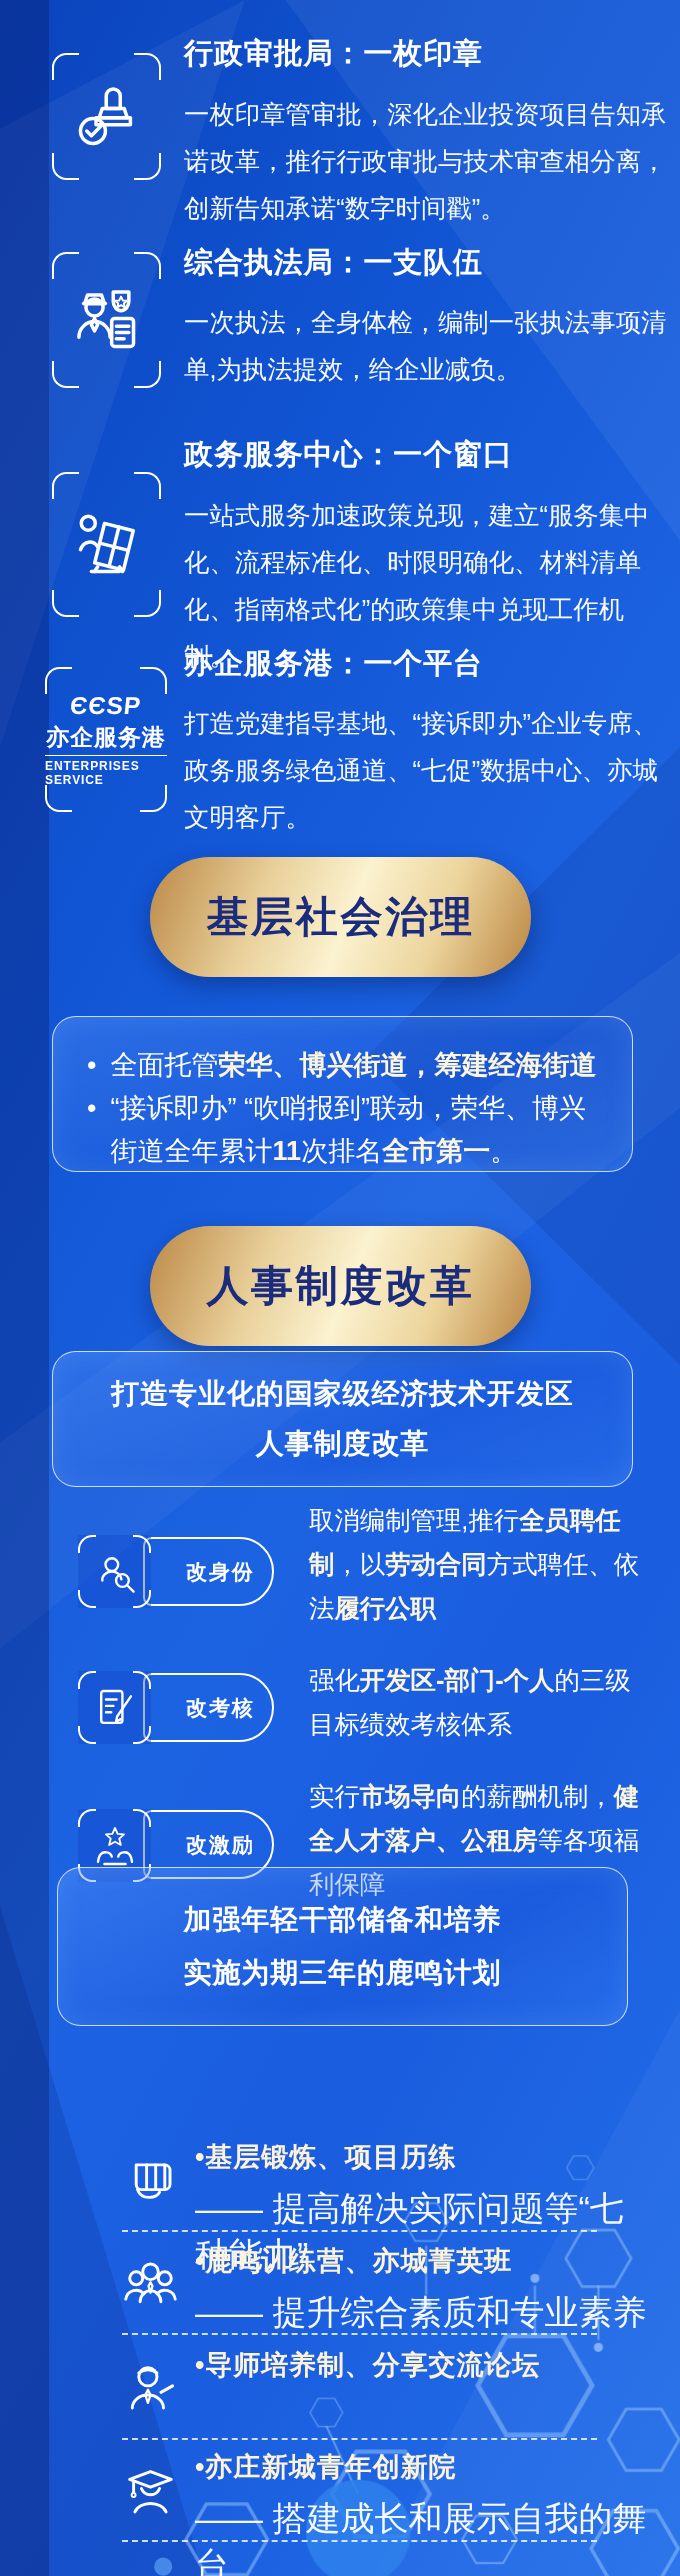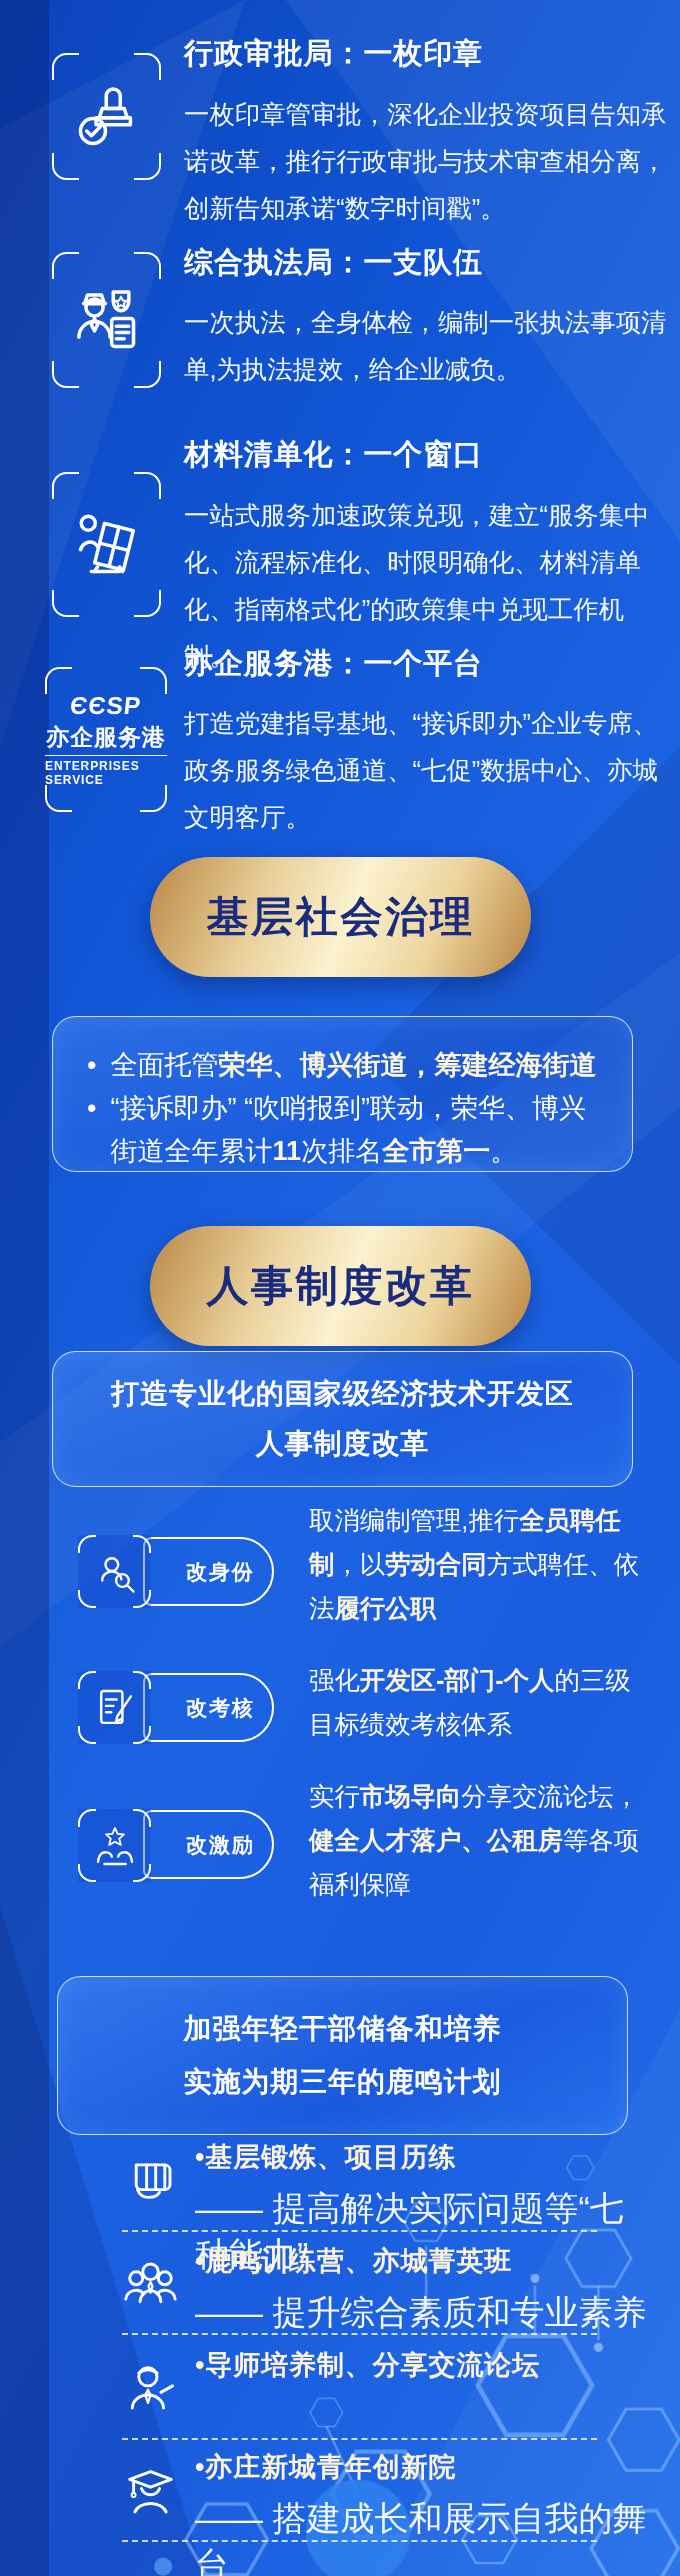--- a/index.html
+++ b/index.html
@@ -157,21 +157,21 @@
       <circle cx="26" cy="22" r="9"></circle>
         <path d="M16 56 a 13 16 0 0 1 22 -4"></path>
       <g transform="rotate(14 58 52)">
           <rect x="40" y="26" width="38" height="52"></rect>
           <path d="M40 52 h38 M59 26 v52"></path>
         </g>
       <path d="M30 84 h36"></path>
         <path d="M38 78 l-4 6 M66 78 l4 6"></path>
     </svg>
   </div>
-  <div class="bureau-title" style="top:435px;">材料清单化：一个窗口</div>
+  <div class="bureau-title" style="top:435px;">政务服务中心：一个窗口</div>
   <div class="bureau-body" style="top:492px;">一站式服务加速政策兑现，建立“服务集中化、流程标准化、时限明确化、材料清单化、指南格式化”的政策集中兑现工作机制。</div>
 
   <div class="vf" style="left:45px;top:667px;width:122px;height:145px;">
     <span class="c tl"></span>
       <span class="c tr"></span>
     <span class="c bl"></span>
       <span class="c br"></span>
     <div class="logo">
       <span class="abbr">ЄЄSP</span>
       <span class="nm">亦企服务港</span>
@@ -246,23 +246,23 @@
       <span class="c tr"></span>
     <span class="c bl"></span>
       <span class="c br"></span>
     <svg class="ic" width="53" height="53" viewBox="0 0 100 100" stroke-width="5">
       <path d="M50 16 l5 11 12 1 -9 8 3 12 -11 -6 -11 6 3 -12 -9 -8 12 -1 z" stroke-width="3.5"></path>
       <path d="M18 80 q2 -20 16 -18 q8 1 10 8"></path>
         <path d="M82 80 q-2 -20 -16 -18 q-8 1 -10 8"></path>
       <path d="M30 84 h40"></path>
     </svg>
   </div>
-  <div class="rbody" style="top:1774px;"><span>实行</span><span class="b">市场导向</span><span>分享交流论坛，</span><span class="b">健全人才落户、公租房</span><span>等各项福利保障</span></div>
-
-  <div class="panel" style="left:57px;width:571px;top:1976px;height:159px;display:flex;flex-direction:column;justify-content:center;gap:14.5px;">
+  <div class="rbody" style="top:1774px;"><span>实行</span><span class="b">市场导向</span><span>的薪酬机制，</span><span class="b">健全人才落户、公租房</span><span>等各项福利保障</span></div>
+
+  <div class="panel" style="left:57px;width:571px;top:1867px;height:159px;display:flex;flex-direction:column;justify-content:center;gap:14.5px;">
     <div class="cline">加强年轻干部储备和培养</div>
     <div class="cline">实施为期三年的鹿鸣计划</div>
   </div>
 
   <div class="t-icon" style="top:2148px;">
     <svg class="ic" width="65" height="65" viewBox="0 0 100 100" stroke-width="6">
       <path d="M28 26 h44 a8 8 0 0 1 8 8 v22 a8 8 0 0 1 -8 8 h-36 a8 8 0 0 1 -8 -8 z"></path>
       <path d="M44 26 v38 M58 26 v38 M72 26 v36"></path>
       <path d="M30 64 q4 12 18 12 q12 0 16 -8"></path>
     </svg>

